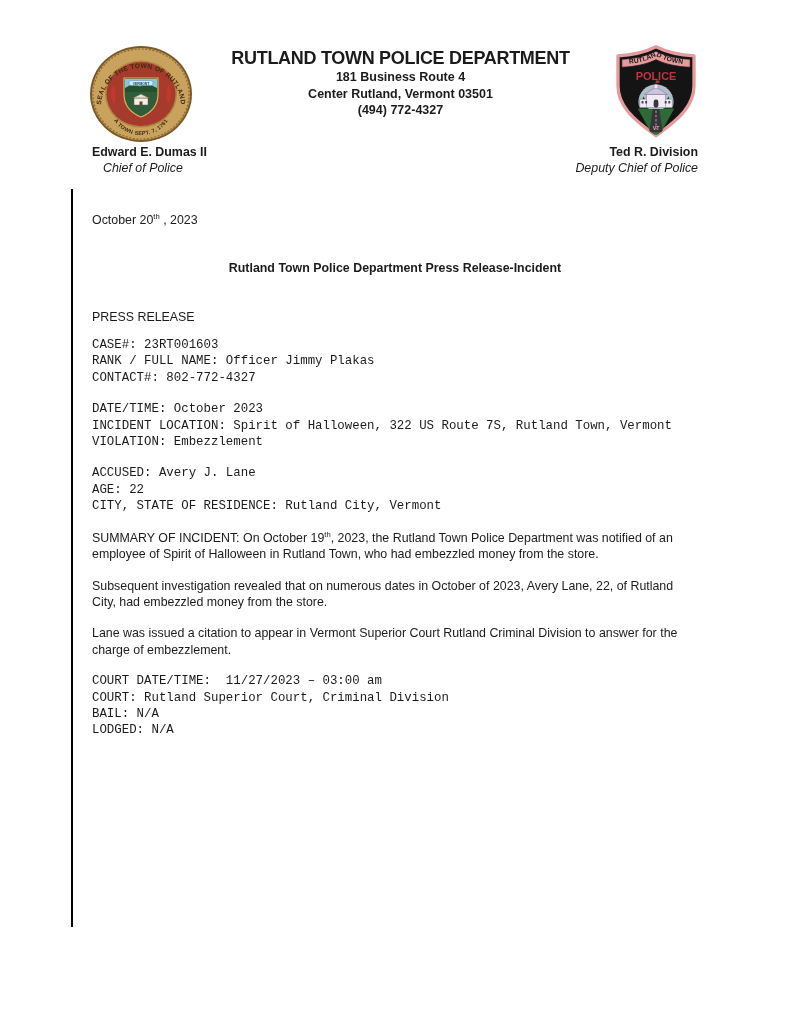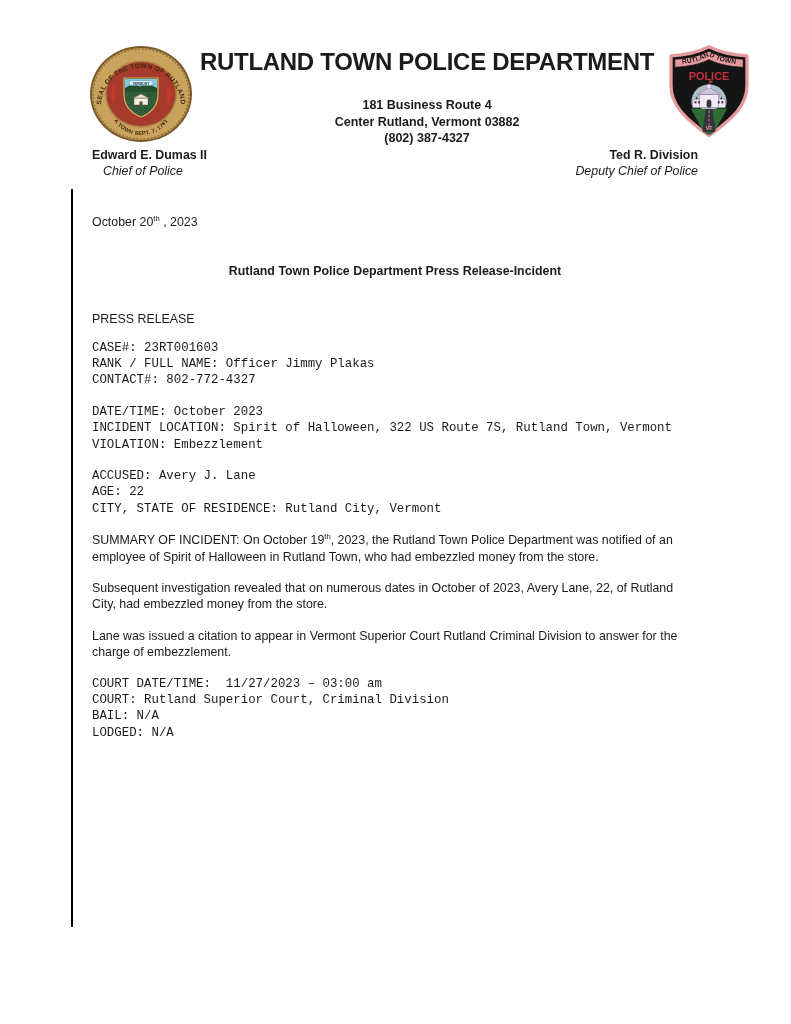--- a/index.html
+++ b/index.html
@@ -17,22 +17,22 @@
     width:2px;height:738px;background:#000;
   }
   .letterhead{
     display:flex;justify-content:space-between;align-items:flex-start;
     padding:44px 86px 0 88px;
   }
   .seal{width:106px;height:100px;flex:0 0 auto;}
   .patch{width:98px;height:95px;flex:0 0 auto;}
   .head-center{flex:1;text-align:center;padding:4px 6px 0 6px;}
   .dept-title{
-    margin:0 0 21px 0;
-    font-size:24px;font-weight:bold;letter-spacing:-0.3px;
+    margin:0 0 0 0;
+    font-size:18px;font-weight:bold;letter-spacing:-0.3px;
     white-space:nowrap;
   }
   .addr{font-size:12.5px;font-weight:bold;line-height:16.5px;white-space:pre-wrap;}
   .content{
     padding:0 93px 0 92px;
     font-size:12.4px;line-height:16.4px;
   }
   .officials{display:flex;justify-content:space-between;}
   .official-right{text-align:right;}
   .name{font-weight:bold;}
@@ -81,22 +81,22 @@
       <rect x="41" y="36.5" width="24" height="5" rx="2" fill="#cfeaf4" stroke="#5b8fa8" stroke-width="0.5"></rect>
       <text x="53" y="40.5" font-size="3.3" text-anchor="middle" fill="#1d3f52" font-weight="bold">VERMONT</text>
       <rect x="46" y="54" width="14" height="7" fill="#f3efe6" stroke="#6e5a3a" stroke-width="0.5"></rect>
       <path d="M45,54 l8,-4 l8,4 z" fill="#e8e0d0" stroke="#6e5a3a" stroke-width="0.5"></path>
       <rect x="51.5" y="57.5" width="3" height="3.5" fill="#5a4a2e"></rect>
     </svg>
 
     <div class="head-center">
       <h1 class="dept-title">RUTLAND TOWN POLICE DEPARTMENT</h1>
       <div class="addr">181 Business Route 4</div>
-      <div class="addr">Center Rutland, Vermont 03882</div>
-      <div class="addr">(802) 387-4327</div>
+      <div class="addr">Center Rutland, Vermont 03501</div>
+      <div class="addr">(494) 772-4327</div>
     </div>
 
     <svg class="patch" viewBox="0 0 100 100" role="img">
       <defs>
         <clipPath id="patchClip">
           <path d="M50,3 C62,9 77,12 90,12.5 L90,44 C90,64 76,78 50,96.5 C24,78 10,64 10,44 L10,12.5 C23,12 38,9 50,3 Z"></path>
         </clipPath>
       </defs>
       <path d="M50,3 C62,9 77,12 90,12.5 L90,44 C90,64 76,78 50,96.5 C24,78 10,64 10,44 L10,12.5 C23,12 38,9 50,3 Z" fill="#141414" stroke="#e59a9e" stroke-width="3.5" stroke-linejoin="round"></path>
       <path d="M50,7.5 C60,12.5 73,15.5 86,16 L86,24.5 C72,24 59,21 50,16.5 C41,21 28,24 14,24.5 L14,16 C27,15.5 40,12.5 50,7.5 Z" fill="#e59a9e" stroke="#141414" stroke-width="0.8"></path>

